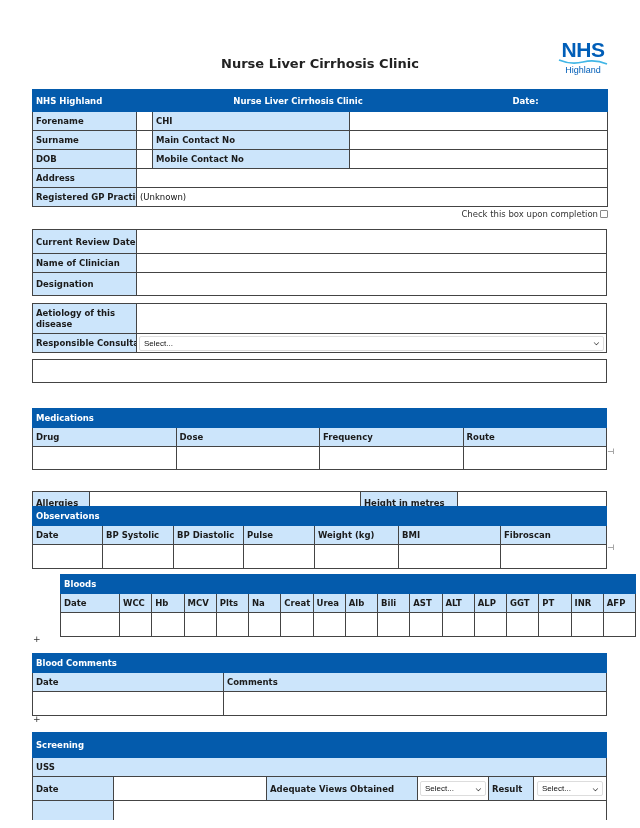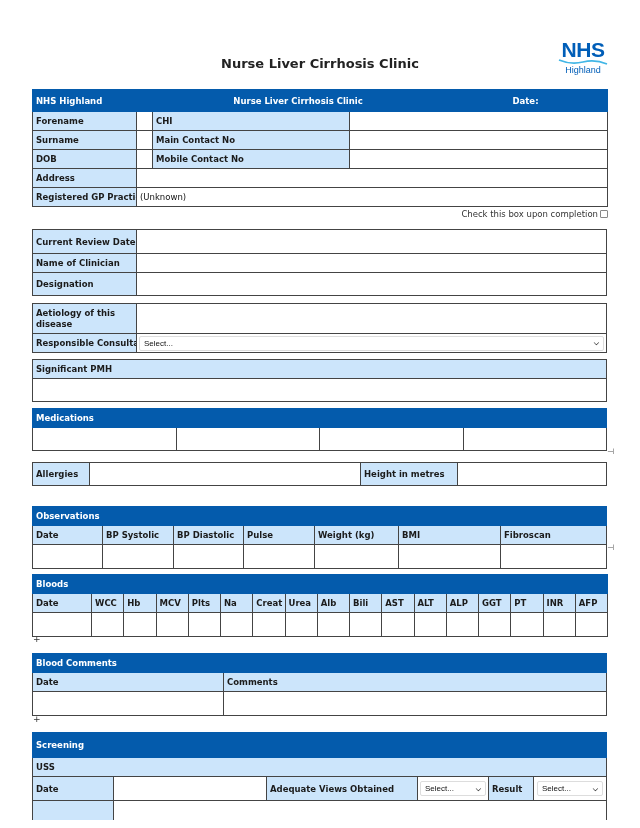--- a/index.html
+++ b/index.html
@@ -135,45 +135,48 @@
         <span>Select...</span>
         <span class="chev">⌵</span>
       </div>
     </td>
   </tr>
 </tbody>
   </table>
 
 <table style="top:359px;">
   <tbody>
-      <tr style="height:19px">
-        <td class="lbl">Significant PMH</td>
-      </tr>
   <tr style="height:23px">
         <td class="val"></td>
       </tr>
 </tbody>
   </table>
 
 <table style="top:408px;">
   <tbody>
       <tr style="height:16px">
         <td class="hdr" colspan="4">Medications</td>
       </tr>
+  <tr style="height:18px">
+    <td class="lbl">Drug</td>
+    <td class="lbl">Dose</td>
+    <td class="lbl">Frequency</td>
+    <td class="lbl">Route</td>
+  </tr>
   <tr style="height:23px">
     <td class="val"></td>
     <td class="val"></td>
     <td class="val"></td>
     <td class="val"></td>
   </tr>
 </tbody>
   </table>
 <div class="tick" style="top:447px">⊣</div>
 
-<table style="top:462px;border-radius:8px;">
+<table style="top:491px;border-radius:8px;">
   <colgroup>
       <col style="width:57px">
       <col style="width:271px">
       <col style="width:97px">
       <col>
     </colgroup>
   <tbody>
       <tr style="height:23px">
     <td class="lbl">Allergies</td>
     <td class="val"></td>
@@ -212,21 +215,21 @@
         <td class="val"></td>
         <td class="val"></td>
         <td class="val"></td>
         <td class="val"></td>
         <td class="val"></td>
       </tr>
 </tbody>
   </table>
 <div class="tick" style="top:543px">⊣</div>
 
-<table style="top:574px;">
+<table style="top:574px;margin-left:28px;">
   <colgroup id="bloods-cols">
       <col style="width: 59px;">
       <col style="width: 32.25px;">
       <col style="width: 32.25px;">
       <col style="width: 32.25px;">
       <col style="width: 32.25px;">
       <col style="width: 32.25px;">
       <col style="width: 32.25px;">
       <col style="width: 32.25px;">
       <col style="width: 32.25px;">

